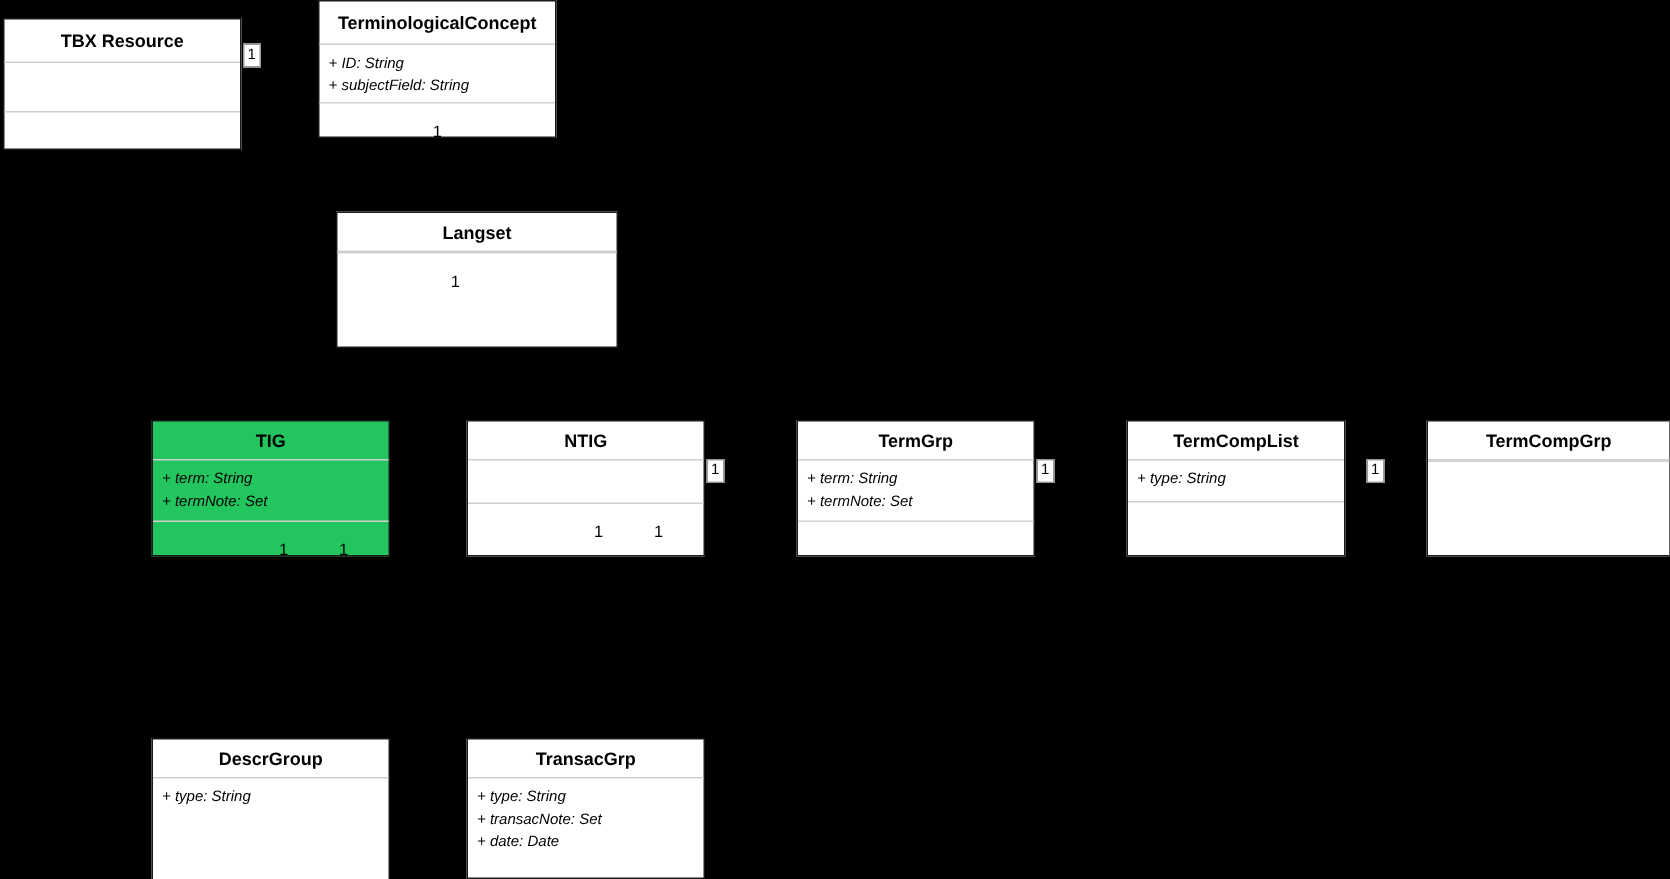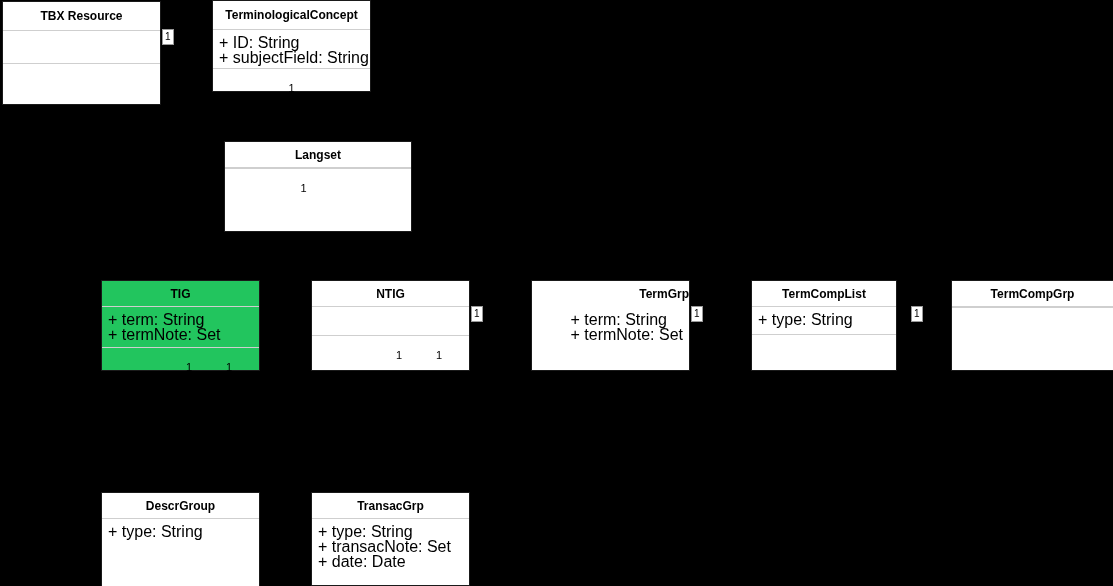--- a/index.html
+++ b/index.html
@@ -45,24 +45,25 @@
     height: 1px;
     background: #cfcfcf;
     flex: 0 0 auto;
   }
   .cls-attrs {
     box-sizing: border-box;
     padding: 5px 6px 3px 6px;
     flex: 0 0 auto;
   }
   .cls-attr {
-    font-size: 16px;
+    font-size: 10px;
     color: #000000;
     line-height: 15px;
     white-space: nowrap;
+    font-style: italic;
   }
   .cls-ops {
     box-sizing: border-box;
     position: relative;
     flex: 1 1 auto;
   }
   .mult-inner {
     position: absolute;
     font-size: 11px;
     color: #000000;
@@ -79,21 +80,21 @@
     padding: 2px 2px 2px 2px;
     text-align: left;
     width: 12px;
     height: 16px;
   }
 </style>
 </head>
 <body>
 
 <div id="canvas">
-    <div class="uml-class" style="left: 2px; top: 1px; width: 159px; height: 104px; background: rgb(255, 255, 255); border-color: rgb(26, 26, 26);">
+    <div class="uml-class" style="left: 2px; top: 12px; width: 159px; height: 88px; background: rgb(255, 255, 255); border-color: rgb(26, 26, 26);">
       <div class="cls-title" style="height: 28px;">TBX Resource</div>
       <div class="cls-sep" style="background: rgb(207, 207, 207);"></div>
       <div class="cls-attrs" style="height: 32px;"></div>
       <div class="cls-sep" style="background: rgb(207, 207, 207);"></div>
       <div class="cls-ops"></div>
     </div>
     <div class="mult-badge" style="left: 162px; top: 29px;">1</div>
     <div class="uml-class" style="left: 212px; top: 0px; width: 159px; height: 92px; background: rgb(255, 255, 255); border-color: rgb(26, 26, 26);">
       <div class="cls-title" style="height: 28px;">TerminologicalConcept</div>
       <div class="cls-sep" style="background: rgb(207, 207, 207);"></div>
@@ -131,21 +132,21 @@
       <div class="cls-title" style="height: 25px;">NTIG</div>
       <div class="cls-sep" style="background: rgb(207, 207, 207);"></div>
       <div class="cls-attrs" style="height: 28px;"></div>
       <div class="cls-sep" style="background: rgb(207, 207, 207);"></div>
       <div class="cls-ops">
         <div class="mult-inner" style="left: 84px; top: 14px;">1</div>
         <div class="mult-inner" style="left: 124px; top: 14px;">1</div>
       </div>
     </div>
     <div class="mult-badge" style="left: 471px; top: 306px;">1</div>
-    <div class="uml-class" style="left: 531px; top: 280px; width: 159px; height: 91px; background: rgb(255, 255, 255); border-color: rgb(26, 26, 26); align-items: flex-end;">
+    <div class="uml-class" style="left: 531px; top: 280px; width: 159px; height: 91px; background: rgb(255, 255, 255); border-color: rgb(26, 26, 26);">
       <div class="cls-title" style="height: 25px;">TermGrp</div>
       <div class="cls-sep" style="background: rgb(207, 207, 207);"></div>
       <div class="cls-attrs" style="height: 40px;">
         <div class="cls-attr">+ term: String</div>
         <div class="cls-attr">+ termNote: Set</div>
       </div>
       <div class="cls-sep" style="background: rgb(207, 207, 207);"></div>
       <div class="cls-ops"></div>
     </div>
     <div class="mult-badge" style="left: 691px; top: 306px;">1</div>

